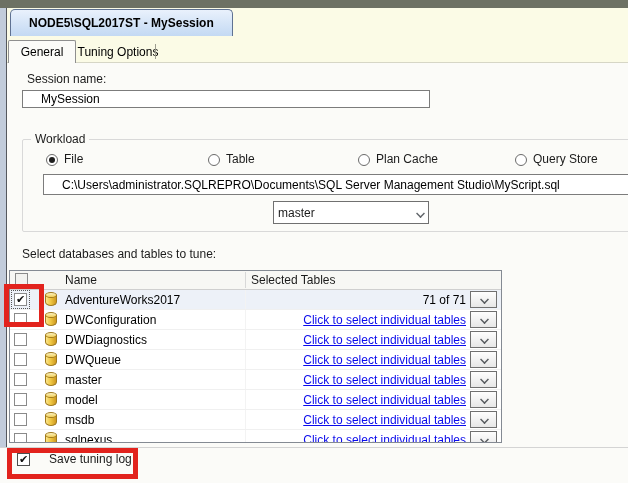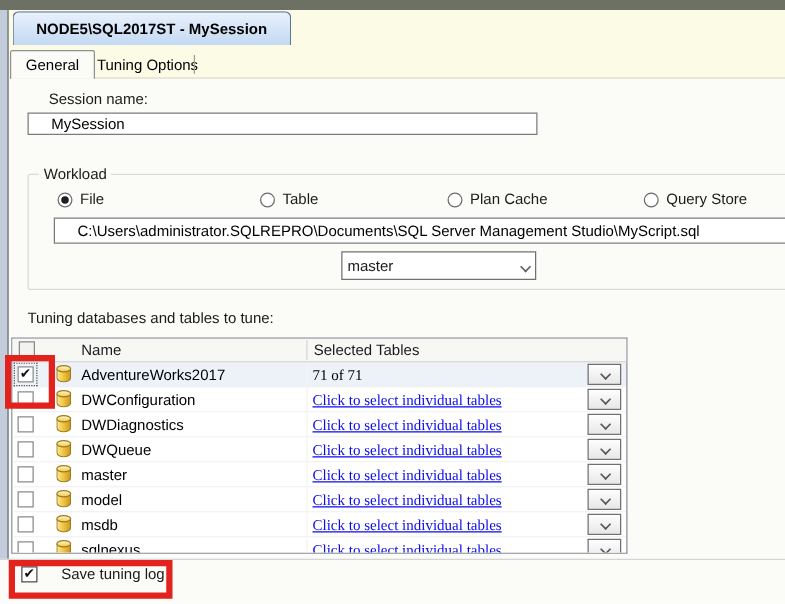--- a/index.html
+++ b/index.html
@@ -26,21 +26,21 @@
   
   .page-tabbar{position:absolute;left:7px;top:36px;width:621px;height:27px;background:#fbfbe6;border-bottom:1px solid #d6d6c6;}
   .tab{position:absolute;top:4px;height:23px;display:inline-flex;align-items:center;justify-content:center;color:#000;}
   .tab.active{left:1px;width:68px;background:#fbfbf8;border:1px solid #8f8f8f;border-bottom:none;border-radius:2px 2px 0 0;z-index:2;}
   .tab.inactive{left:70px;width:82px;background:transparent;}
   .tab-separator{position:absolute;left:148px;top:8px;width:1px;height:15px;background:#9d9d90;}
 
   
   .page{position:absolute;left:7px;top:63px;width:621px;height:384px;background:#fbfbf8;}
   .field-label{position:absolute;color:#1b1b1b;}
-  .lbl-session{left:32px;top:9px;}
+  .lbl-session{left:20px;top:9px;}
   .txt{position:absolute;border:1px solid #7c7c7c;background:#fff;font-family:Liberation Sans, sans-serif;font-size:12px;padding:0 18px;color:#000;outline:none;}
   .txt-session{left:15px;top:27px;width:408px;height:18px;}
 
   
   .groupbox{position:absolute;left:15px;top:76px;width:612px;height:93px;border:1px solid #d9d9d9;border-radius:2px;}
   .groupbox-label{position:absolute;left:8px;top:-8px;background:#fbfbf8;padding:0 4px;color:#1b1b1b;}
   .radio-item{position:absolute;top:12px;display:flex;align-items:flex-end;gap:6px;height:14px;cursor:default;}
   .radio-item.r0{left:23px}.radio-item.r1{left:185px}.radio-item.r2{left:335px}.radio-item.r3{left:492px}
   .radio{width:12px;height:12px;border:1px solid #6b6b6b;border-radius:50%;background:#fff;position:relative;flex:0 0 auto;}
   .radio.selected::after{content:"";position:absolute;left:2px;top:2px;width:6px;height:6px;border-radius:50%;background:#1e1e1e;}
@@ -65,21 +65,21 @@
   .row::after{content:"";position:absolute;left:235px;top:0;bottom:0;border-left:1px solid #f3f3f3;}
   .checkbox{width:13px;height:13px;border:1px solid #8a8a8a;background:#fff;display:flex;align-items:center;justify-content:center;font-size:11px;line-height:11px;color:#111;cursor:default;}
   .checkbox.checked::after{content:"✔";font-weight:bold;}
   .checkbox.focused{outline:1px dotted #555;outline-offset:2px;}
   .thead .checkbox{position:absolute;left:5px;top:2px;background:#f2f2ef;}
   .row .checkbox{position:absolute;left:4px;top:3px;}
   .db-icon{position:absolute;left:35px;top:2px;width:13px;height:15px;}
   .db-icon .cyl-body{position:absolute;left:0;top:3px;width:12px;height:11px;border:1px solid #a07a1e;border-top:none;border-radius:0 0 6px 6px / 0 0 4px 4px;background:linear-gradient(90deg,#fbe589,#f0c845 45%,#cf9a1f);}
   .db-icon .cyl-top{position:absolute;left:0;top:0;width:12px;height:6px;border:1px solid #a07a1e;border-radius:50%;background:linear-gradient(#fdf4c4,#f0cd55);}
   .row-name{position:absolute;left:55px;top:3px;color:#000;}
-  .row-selected{position:absolute;left:240px;width:216px;top:3px;color:#000;white-space:nowrap;font-family:Liberation Serif, serif;}
+  .row-selected{position:absolute;left:240px;width:216px;top:3px;text-align:right;color:#000;white-space:nowrap;}
   .link{color:var(--link);text-decoration:underline;cursor:pointer;}
   .dd-btn{position:absolute;left:460px;top:1px;width:27px;height:17px;border:1px solid #707070;background:linear-gradient(#fefefe,#e7e7e7);display:flex;align-items:center;justify-content:center;cursor:default;}
   .dd-btn .chevron{transform:translateY(-1px);}
   .dd-btn .chevron::after{border-color:#55595d;}
 
   
   .bottom-divider{position:absolute;left:0;top:447px;width:628px;height:1px;background:#d4d4d4;}
   .save-row{position:absolute;left:17px;top:452px;display:flex;align-items:center;gap:19px;}
   .save-row .checkbox{border-color:#4d4d4d;}
 
@@ -137,21 +137,21 @@
     <span class="radio-label">Query Store</span>
   </div>
         </div>
       <input class="txt txt-filepath" type="text" value="C:\Users\administrator.SQLREPRO\Documents\SQL Server Management Studio\MyScript.sql" style="">
       <div class="combo">
         <span class="combo-value">master</span>
         <span class="chevron"></span>
       </div>
     </div>
 
-    <div class="field-label lbl-select">Tuning databases and tables to tune:</div>
+    <div class="field-label lbl-select">Select databases and tables to tune:</div>
 
     <div class="dbtable">
       <div class="thead">
         <span class="checkbox"></span>
         <span class="th-name">Name</span>
         <span class="th-selected">Selected Tables</span>
       </div>
       <div class="tbody" id="table-body">
           <div class="row highlighted">
     <span class="checkbox checked focused"></span>

